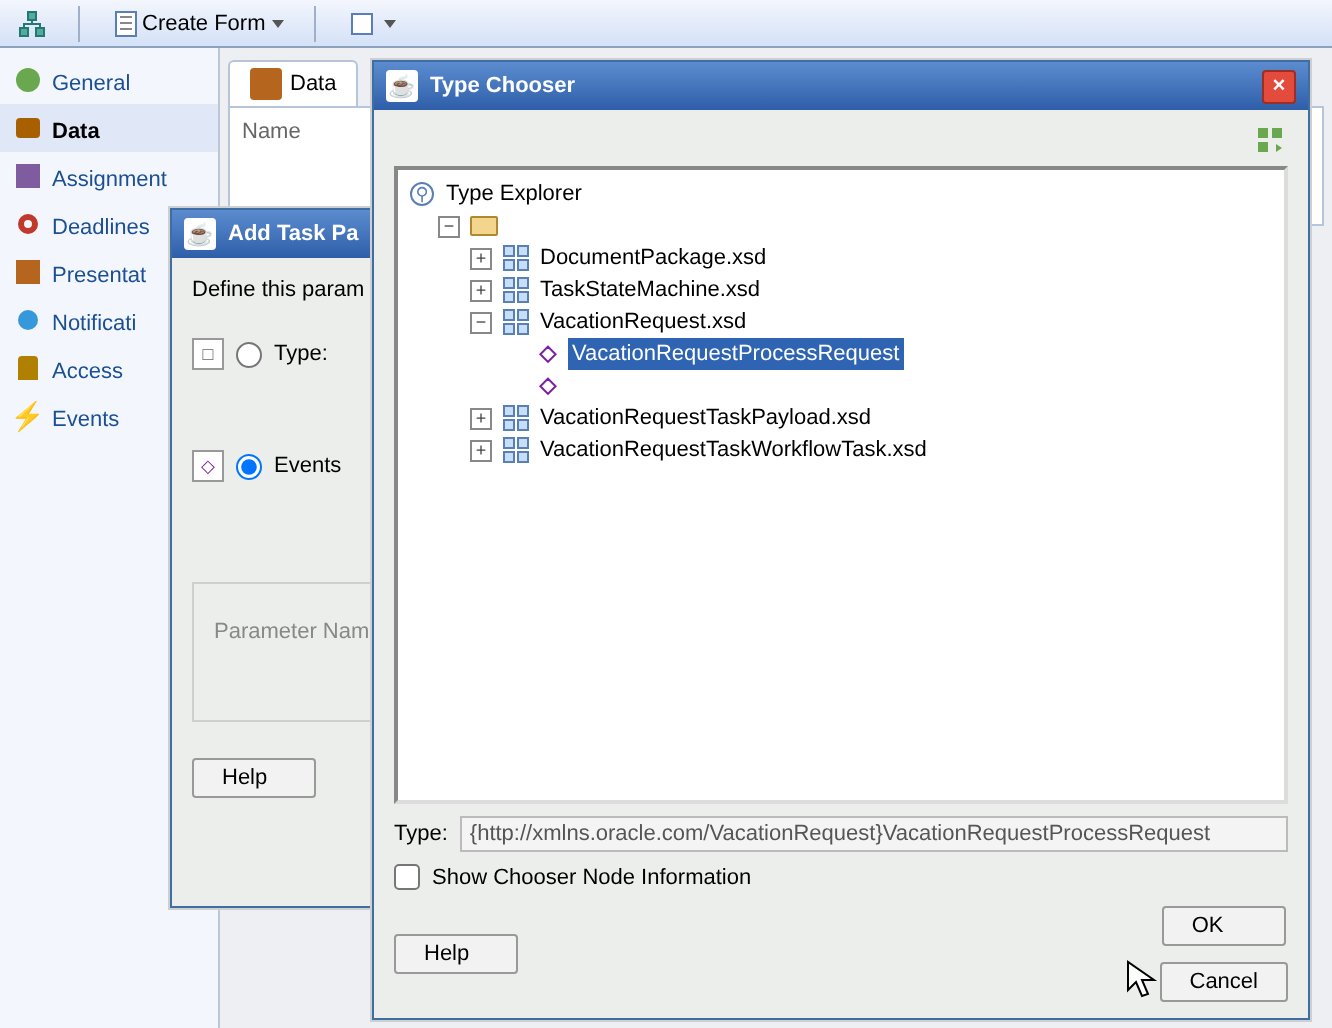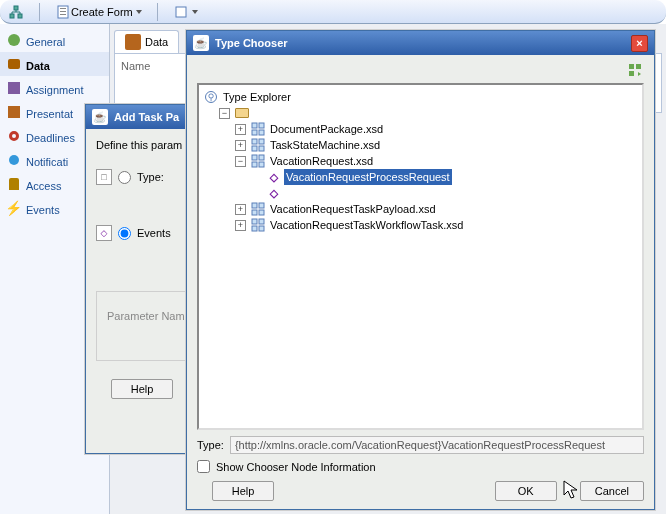--- a/index.html
+++ b/index.html
@@ -1,19 +1,19 @@
 <!DOCTYPE html>
 <html><head>
 <meta charset="utf-8">
 <style>
 * { box-sizing: border-box; margin: 0; padding: 0; font-family: Tahoma, Arial, sans-serif; font-size: 11px; }
 body { background: #ffffff; width: 666px; height: 514px; overflow: hidden; position: relative; }
 
 
-.toolbar { height: 24px; background: linear-gradient(#f3f6fd, #d4e1f7); border-bottom: 1px solid #8ca2bd; display: flex; align-items: center; padding: 0 4px; gap: 8px; border-radius: 11px; }
+.toolbar { height: 24px; background: linear-gradient(#f3f6fd, #d4e1f7); border-bottom: 1px solid #8ca2bd; display: flex; align-items: center; padding: 0 4px; gap: 8px; }
 .toolbar .tb-btn { display: flex; align-items: center; padding: 2px 4px; cursor: pointer; }
 .toolbar .sep { border-left: 1px solid #a0b0c8; height: 18px; margin: 0 3px; }
 .icon { display: inline-flex; width: 16px; height: 16px; align-items: center; justify-content: center; }
 .dropdown-arrow { border-top: 4px solid #555; border-left: 3px solid transparent; border-right: 3px solid transparent; margin-left: 3px; }
 
 
 .main { display: flex; height: calc(514px - 24px); background: #edeff3; }
 .sidebar { width: 110px; background: #f3f6fd; border-right: 1px solid #bbc6d7; padding-top: 4px; }
 .side-item { display: flex; align-items: flex-end; gap: 4px; padding: 4px 6px; color: #1b4f93; cursor: pointer; }
 .side-item.selected { background: #e0e8f7; font-weight: bold; color: #000; }
@@ -33,21 +33,21 @@
 .tab-icon { width: 16px; height: 16px; background: #b5651d; border-radius: 2px; }
 .underpanel { margin: 0 4px; background: #fff; border: 1px solid #b7c5db; padding: 6px; height: 60px; }
 .field-label { color:#666; }
 
 
 .modal { position: absolute; border: 1px solid #3f6ea5; background: #eceeeb; box-shadow: 0 0 0 1px #cfcfcf; }
 .modal-title { background: linear-gradient(#5c8ccf, #2e5ea8); color: #fff; padding: 4px 6px; display: flex; align-items: center; gap: 6px; font-weight: bold; height: 24px; }
 .modal-title .t-icon { width: 16px; height: 16px; background: #fff; border-radius: 2px; display:inline-flex;align-items:center;justify-content:center;font-weight:bold;color:#b5651d; }
 .modal-body { padding: 10px; }
 .btnrow { display: flex; justify-content: flex-end; gap: 8px; padding: 8px 10px; }
-.btn { background: #f2f2f2; border: 1px solid #999; padding: 3px 14px; cursor: pointer; border-radius: 2px; min-width: 62px; text-align: center; margin-left: 15px; }
+.btn { background: #f2f2f2; border: 1px solid #999; padding: 3px 14px; cursor: pointer; border-radius: 2px; min-width: 62px; text-align: left; }
 .radio-row { display: flex; align-items: center; gap: 6px; margin: 6px 0; }
 .radio-row .ric { width: 16px; height: 16px; border: 1px solid #999; background:#fff; display:inline-flex;align-items:center;justify-content:center;font-size:9px;color:#666; }
 .group-frame { border: 1px solid #cfcfcf; padding: 10px; margin-top: 10px; }
 .param-label { color:#888; margin: 8px 0; display:block; }
 
 
 .tc-modal { position: absolute; left: 186px; top: 30px; width: 469px; height: 480px; }
 .tc-body { padding: 8px 10px; display: flex; flex-direction: column; height: calc(100% - 24px); }
 .tc-tool { display: flex; justify-content: flex-end; margin-bottom: 4px; }
 .tc-tool .ic { width: 16px; height: 16px; margin-left: 4px; }
@@ -63,21 +63,21 @@
 .ti-folder { background:#f4d58d; border:1px solid #b0892f;width:14px;height:10px;border-radius:1px; }
 .ti-xsd svg { width:14px;height:14px; }
 .ti-elem { color:#7b1fa2; font-weight:bold; }
 .tree-label { padding: 0 2px; text-align: center; }
 .tree-label.selected { background: #2f64b3; color: #fff; }
 .tree-label.bold { font-weight: normal; }
 .type-row { display:flex; align-items:center; gap:6px; margin-top:6px; }
 .type-input { flex:1; border:1px solid #bbb; background:#f4f4f4; padding:2px 4px; color:#555; font-size:11px; }
 .chk-row { display:flex; align-items:center; gap:6px; margin-top:6px; }
 .tc-btnrow { display:flex; justify-content: space-between; align-items:center; margin-top:8px; }
-.tc-btnrow .right { display:flex; gap:8px; align-items:center; }
+.tc-btnrow .right { display:flex; gap:8px; align-items:center;flex-direction:column; }
 .close-x { margin-left:auto; width:17px;height:17px; background:#e34b3d; border:1px solid #a02d22; color:#fff; display:flex;align-items:center;justify-content:center; font-weight:bold; border-radius:2px; cursor:pointer; }
 .cursor-img { position: absolute; pointer-events:none; }
 </style>
 </head>
 <body>
 
 <div class="toolbar">
   <div class="tb-btn">
     <span class="icon">
       <svg width="14" height="14">
@@ -128,29 +128,29 @@
         <span>Data</span>
       </div>
     <div class="side-item">
         <span class="si-icon">
           <span class="si-shape-assign"></span>
         </span>
         <span>Assignment</span>
       </div>
     <div class="side-item">
         <span class="si-icon">
+          <span class="si-shape-dead"></span>
+        </span>
+        <span>Deadlines</span>
+      </div>
+    <div class="side-item">
+        <span class="si-icon">
           <span class="si-shape-present"></span>
         </span>
         <span>Presentat</span>
-      </div>
-    <div class="side-item">
-        <span class="si-icon">
-          <span class="si-shape-dead"></span>
-        </span>
-        <span>Deadlines</span>
       </div>
     <div class="side-item">
         <span class="si-icon">
           <span class="si-shape-notif"></span>
         </span>
         <span>Notificati</span>
       </div>
     <div class="side-item">
         <span class="si-icon">
           <span class="si-shape-access"></span>

